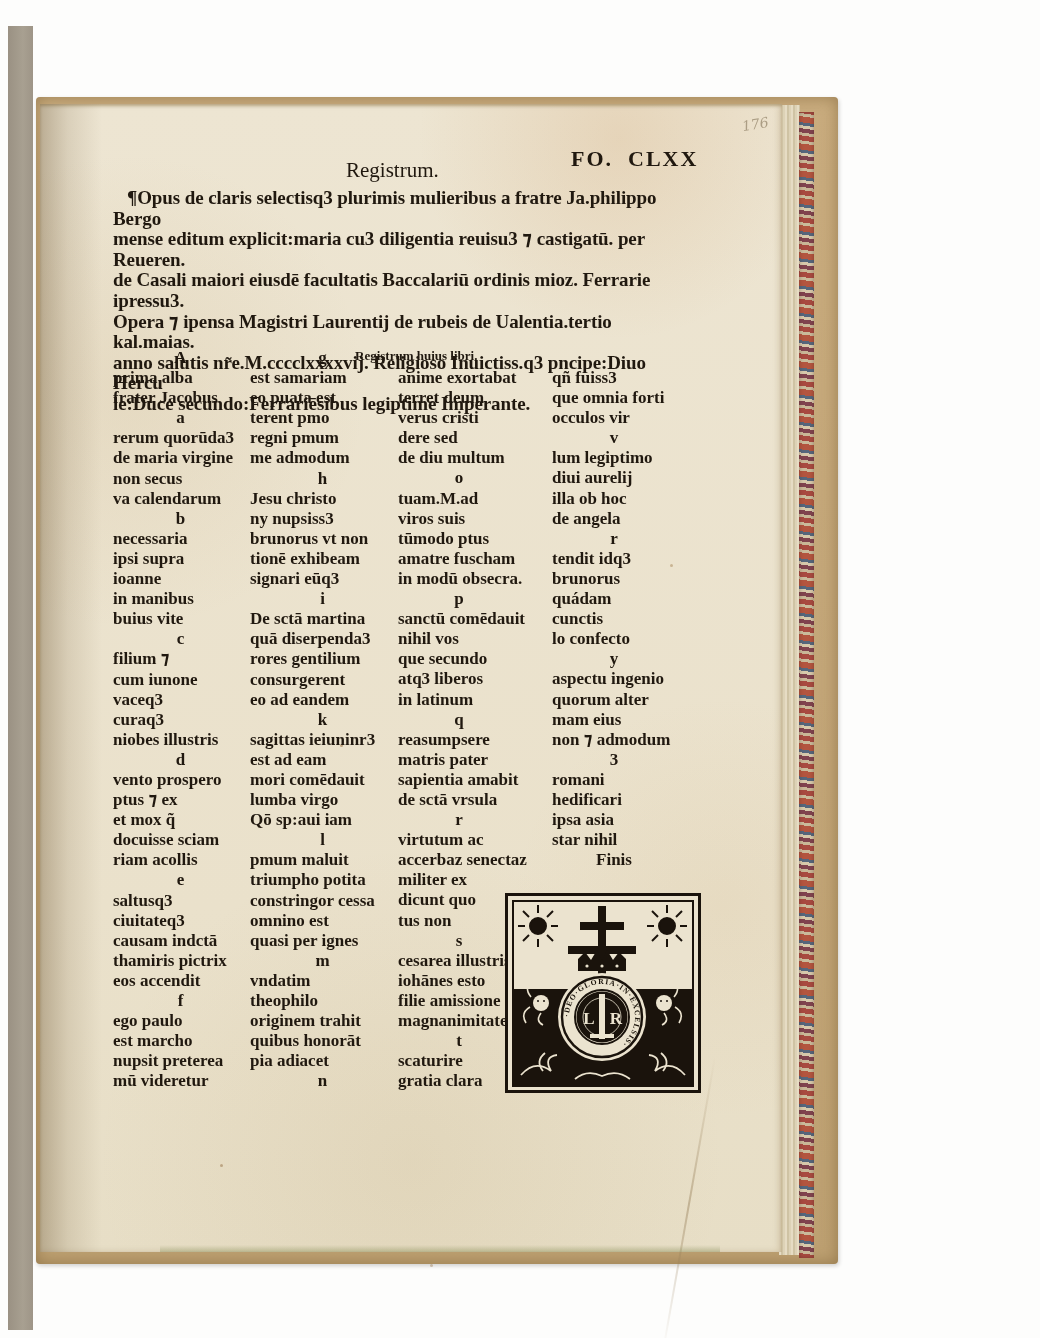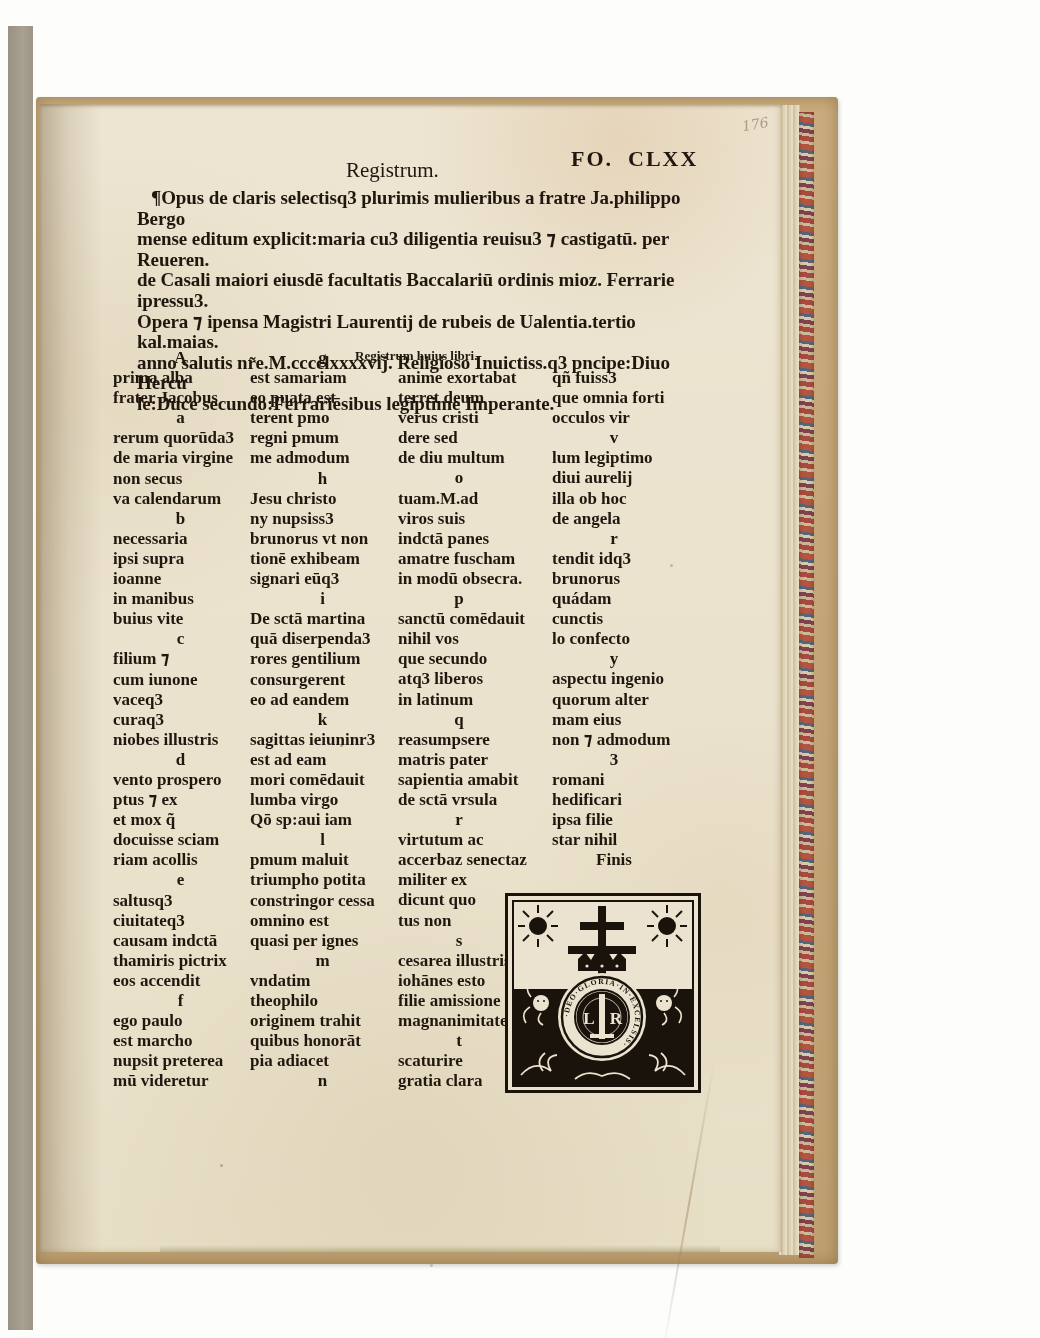--- a/index.html
+++ b/index.html
@@ -47,21 +47,21 @@
     box-shadow:210px 260px 0 rgba(150,110,60,.5), -120px 420px 0 rgba(140,100,55,.45),
       330px -180px 0 rgba(150,110,60,.4), 90px 520px 0 rgba(140,100,55,.35);}
 
   
   .handwritten{position:absolute;left:702px;top:12px;font-size:14px;font-style:italic;
     color:#ab9d84;transform:rotate(-10deg);font-family:"DejaVu Serif",serif;}
   .folio{position:absolute;left:531px;top:42px;font-size:22px;font-weight:bold;
     letter-spacing:2px;white-space:pre;}
   .page-title{position:absolute;left:306px;top:54px;font-size:21px;font-weight:normal;}
   .colophon{position:absolute;left:73px;top:84px;width:580px;font-size:19px;font-weight:bold;
-    line-height:20.6px;letter-spacing:-0.1px;margin-left:24px;}
+    line-height:20.6px;letter-spacing:-0.1px;}
   .colophon div:first-child{text-indent:14px;}
   .reg-heading{position:absolute;left:315px;top:244px;font-size:13px;font-weight:bold;text-align:center;}
 
   .col{position:absolute;font-size:17px;font-weight:bold;line-height:20.1px;white-space:nowrap;}
   .col .erow{text-align:left;}
   .col .lrow{text-align:center;}
   #col0{left:73px;top:244px;width:135px;}
   #col1{left:210px;top:244px;width:145px;}
   #col2{left:358px;top:264px;width:122px;}
   #col3{left:512px;top:264px;width:124px;}
@@ -177,21 +177,21 @@
       </div>
     <div class="col" id="col2">
         <div class="erow">anime exortabat</div>
         <div class="erow">terret deum</div>
         <div class="erow">verus cristi</div>
         <div class="erow">dere sed</div>
         <div class="erow">de diu multum</div>
         <div class="lrow">o</div>
         <div class="erow">tuam.M.ad</div>
         <div class="erow">viros suis</div>
-        <div class="erow">indctā panes</div>
+        <div class="erow">tūmodo ptus</div>
         <div class="erow">amatre fuscham</div>
         <div class="erow">in modū obsecra.</div>
         <div class="lrow">p</div>
         <div class="erow">sanctū comēdauit</div>
         <div class="erow">nihil vos</div>
         <div class="erow">que secundo</div>
         <div class="erow">atq3 liberos</div>
         <div class="erow">in latinum</div>
         <div class="lrow">q</div>
         <div class="erow">reasumpsere</div>
@@ -229,21 +229,21 @@
         <div class="erow">cunctis</div>
         <div class="erow">lo confecto</div>
         <div class="lrow">y</div>
         <div class="erow">aspectu ingenio</div>
         <div class="erow">quorum alter</div>
         <div class="erow">mam eius</div>
         <div class="erow">non ⁊ admodum</div>
         <div class="lrow">3</div>
         <div class="erow">romani</div>
         <div class="erow">hedificari</div>
-        <div class="erow">ipsa filie</div>
+        <div class="erow">ipsa asia</div>
         <div class="erow">star nihil</div>
         <div class="lrow">Finis</div>
       </div>
 
     <svg class="device" viewBox="0 0 196 200" xmlns="http://www.w3.org/2000/svg">
       <rect x="1.5" y="1.5" width="193" height="197" fill="#ebe3cf" stroke="#1a130c" stroke-width="3"></rect>
       <rect x="8" y="8" width="180" height="185" fill="none" stroke="#1a130c" stroke-width="2"></rect>
 
       <g stroke="#1a130c" stroke-width="2">
         <circle cx="33" cy="33" r="8" fill="#1a130c"></circle>

